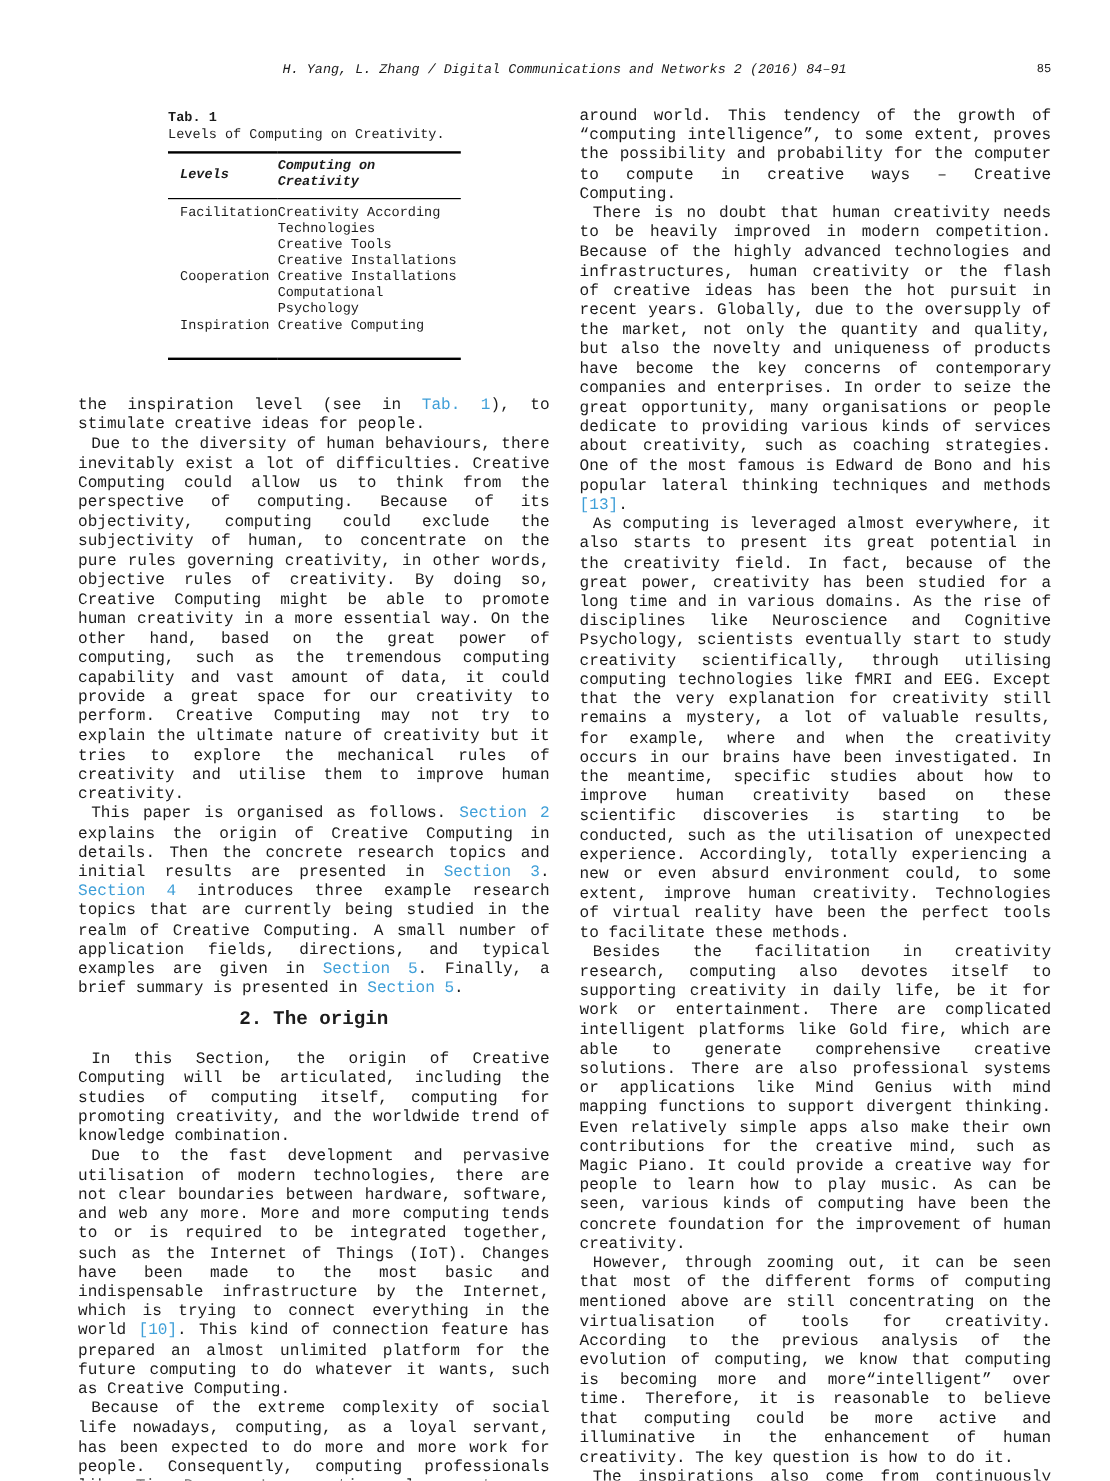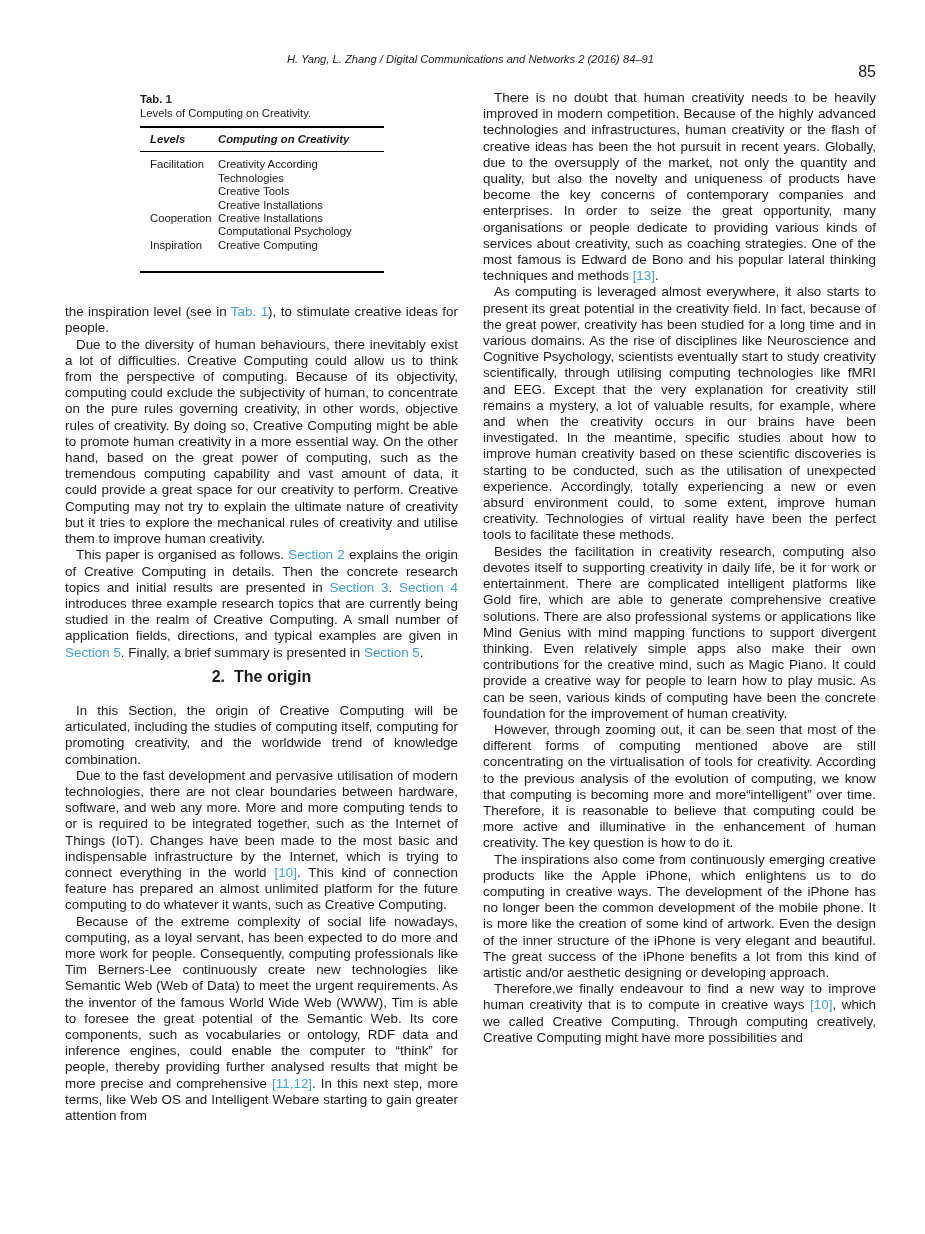--- a/index.html
+++ b/index.html
@@ -1,23 +1,23 @@
 <!DOCTYPE html>
 <html lang="en"><head>
 <meta charset="utf-8">
 <style>
   html,body{margin:0;padding:0;background:#fff;}
   .page{
     position:relative;width:925px;height:1234px;background:#ffffff;overflow:hidden;
-    font-family:Liberation Sans, sans-serif;color:#1c1c1c;
+    font-family:Liberation Mono, monospace;color:#1c1c1c;
   }
   
   .running-head{position:absolute;top:53px;left:65px;width:811px;height:16px;}
   .rh-authors{display:block;text-align:center;font-style:italic;font-size:11.2px;color:#1c1c1c;}
-  .rh-page{position:absolute;right:0;top:0;font-size:16px;font-style:normal;margin-top:10px;}
+  .rh-page{position:absolute;right:0;top:0;font-size:10px;font-style:normal;}
   
   .col{position:absolute;width:393px;}
   .col-left{left:65px;top:93px;}
   .col-right{left:483px;top:90px;}
   
   .tabwrap{margin-left:75px;width:244px;margin-bottom:31px;}
   .tab-label{font-weight:bold;font-size:11.3px;line-height:13.5px;}
   .tab-caption{font-size:11.3px;line-height:13.5px;margin-bottom:6px;}
   table.datatable{width:244px;border-collapse:collapse;font-size:11.3px;line-height:13.4px;}
   table.datatable thead th{
@@ -94,20 +94,21 @@
         <div class="blk p indent">This paper is organised as follows. <a class="ref">Section 2</a> explains the origin of Creative Computing in details. Then the concrete research topics and initial results are presented in <a class="ref">Section 3</a>. <a class="ref">Section 4</a> introduces three example research topics that are currently being studied in the realm of Creative Computing. A small number of application fields, directions, and typical examples are given in <a class="ref">Section 5</a>. Finally, a brief summary is presented in <a class="ref">Section 5</a>.</div>
         <div class="blk h2"><span class="num">2.</span>The origin</div>
         <div class="blk p indent">In this Section, the origin of Creative Computing will be articulated, including the studies of computing itself, computing for promoting creativity, and the worldwide trend of knowledge combination.</div>
         <div class="blk p indent">Due to the fast development and pervasive utilisation of modern technologies, there are not clear boundaries between hardware, software, and web any more. More and more computing tends to or is required to be integrated together, such as the Internet of Things (IoT). Changes have been made to the most basic and indispensable infrastructure by the Internet, which is trying to connect everything in the world <a class="ref">[10]</a>. This kind of connection feature has prepared an almost unlimited platform for the future computing to do whatever it wants, such as Creative Computing.</div>
         <div class="blk p indent">Because of the extreme complexity of social life nowadays, computing, as a loyal servant, has been expected to do more and more work for people. Consequently, computing professionals like Tim Berners-Lee continuously create new technologies like Semantic Web (Web of Data) to meet the urgent requirements. As the inventor of the famous World Wide Web (WWW), Tim is able to foresee the great potential of the Semantic Web. Its core components, such as vocabularies or ontology, RDF data and inference engines, could enable the computer to “think” for people, thereby providing further analysed results that might be more precise and comprehensive <a class="ref">[11,12]</a>. In this next step, more terms, like Web OS and Intelligent Webare starting to gain greater attention from</div>
       </div>
   </div>
 
   <div class="col col-right">
     <div>
+        <div class="blk p">around world. This tendency of the growth of “computing intelligence”, to some extent, proves the possibility and probability for the computer to compute in creative ways – Creative Computing.</div>
         <div class="blk p indent">There is no doubt that human creativity needs to be heavily improved in modern competition. Because of the highly advanced technologies and infrastructures, human creativity or the flash of creative ideas has been the hot pursuit in recent years. Globally, due to the oversupply of the market, not only the quantity and quality, but also the novelty and uniqueness of products have become the key concerns of contemporary companies and enterprises. In order to seize the great opportunity, many organisations or people dedicate to providing various kinds of services about creativity, such as coaching strategies. One of the most famous is Edward de Bono and his popular lateral thinking techniques and methods <a class="ref">[13]</a>.</div>
         <div class="blk p indent">As computing is leveraged almost everywhere, it also starts to present its great potential in the creativity field. In fact, because of the great power, creativity has been studied for a long time and in various domains. As the rise of disciplines like Neuroscience and Cognitive Psychology, scientists eventually start to study creativity scientifically, through utilising computing technologies like fMRI and EEG. Except that the very explanation for creativity still remains a mystery, a lot of valuable results, for example, where and when the creativity occurs in our brains have been investigated. In the meantime, specific studies about how to improve human creativity based on these scientific discoveries is starting to be conducted, such as the utilisation of unexpected experience. Accordingly, totally experiencing a new or even absurd environment could, to some extent, improve human creativity. Technologies of virtual reality have been the perfect tools to facilitate these methods.</div>
         <div class="blk p indent">Besides the facilitation in creativity research, computing also devotes itself to supporting creativity in daily life, be it for work or entertainment. There are complicated intelligent platforms like Gold fire, which are able to generate comprehensive creative solutions. There are also professional systems or applications like Mind Genius with mind mapping functions to support divergent thinking. Even relatively simple apps also make their own contributions for the creative mind, such as Magic Piano. It could provide a creative way for people to learn how to play music. As can be seen, various kinds of computing have been the concrete foundation for the improvement of human creativity.</div>
         <div class="blk p indent">However, through zooming out, it can be seen that most of the different forms of computing mentioned above are still concentrating on the virtualisation of tools for creativity. According to the previous analysis of the evolution of computing, we know that computing is becoming more and more“intelligent” over time. Therefore, it is reasonable to believe that computing could be more active and illuminative in the enhancement of human creativity. The key question is how to do it.</div>
         <div class="blk p indent">The inspirations also come from continuously emerging creative products like the Apple iPhone, which enlightens us to do computing in creative ways. The development of the iPhone has no longer been the common development of the mobile phone. It is more like the creation of some kind of artwork. Even the design of the inner structure of the iPhone is very elegant and beautiful. The great success of the iPhone benefits a lot from this kind of artistic and/or aesthetic designing or developing approach.</div>
         <div class="blk p indent">Therefore,we finally endeavour to find a new way to improve human creativity that is to compute in creative ways <a class="ref">[10]</a>, which we called Creative Computing. Through computing creatively, Creative Computing might have more possibilities and</div>
       </div>
   </div>
 
 </div>

